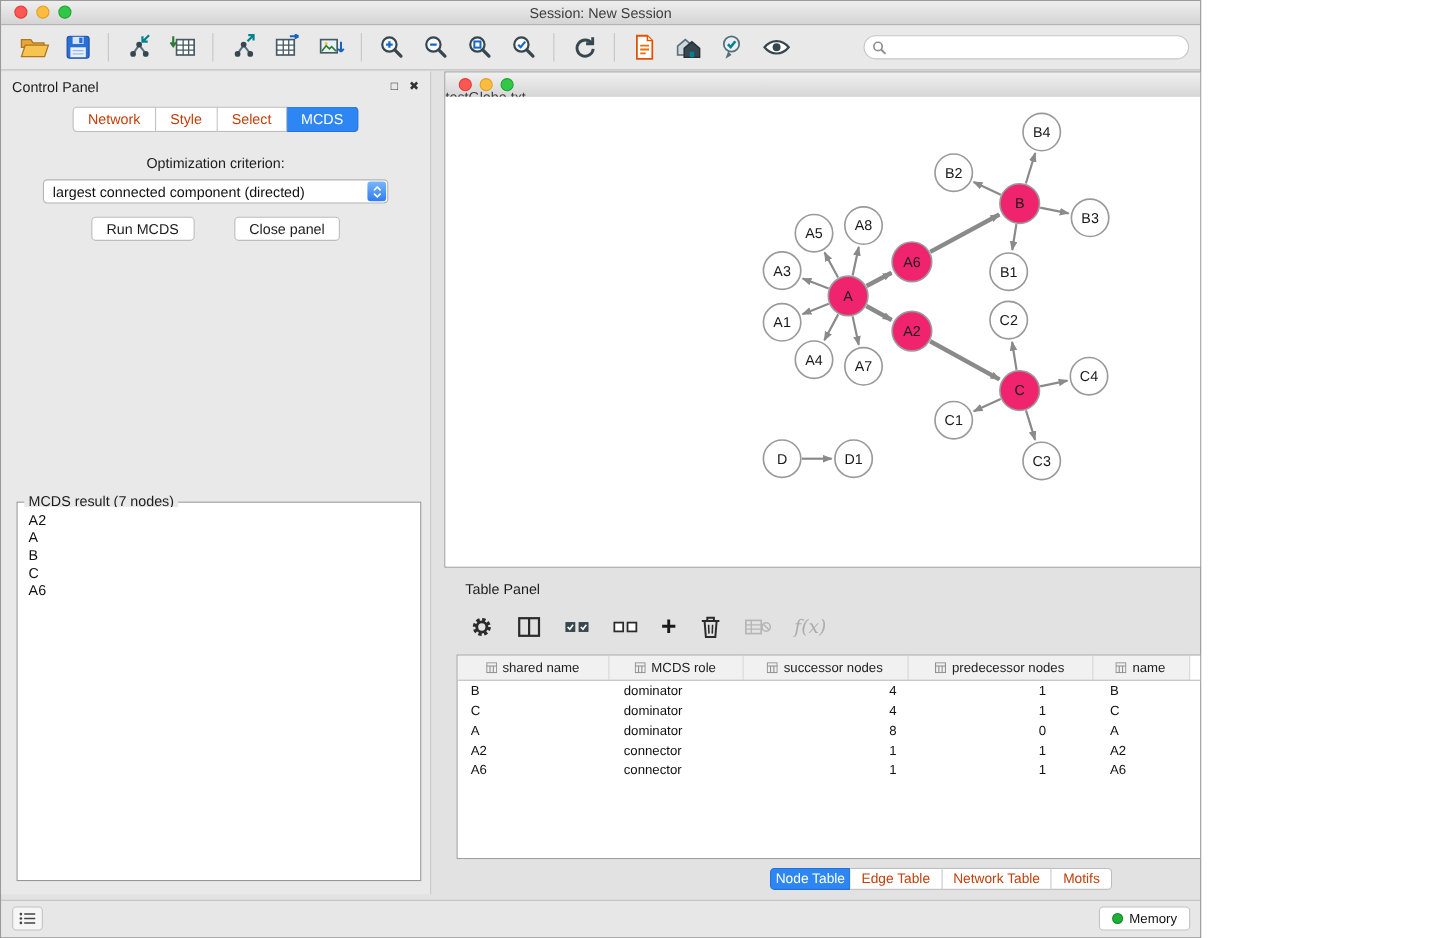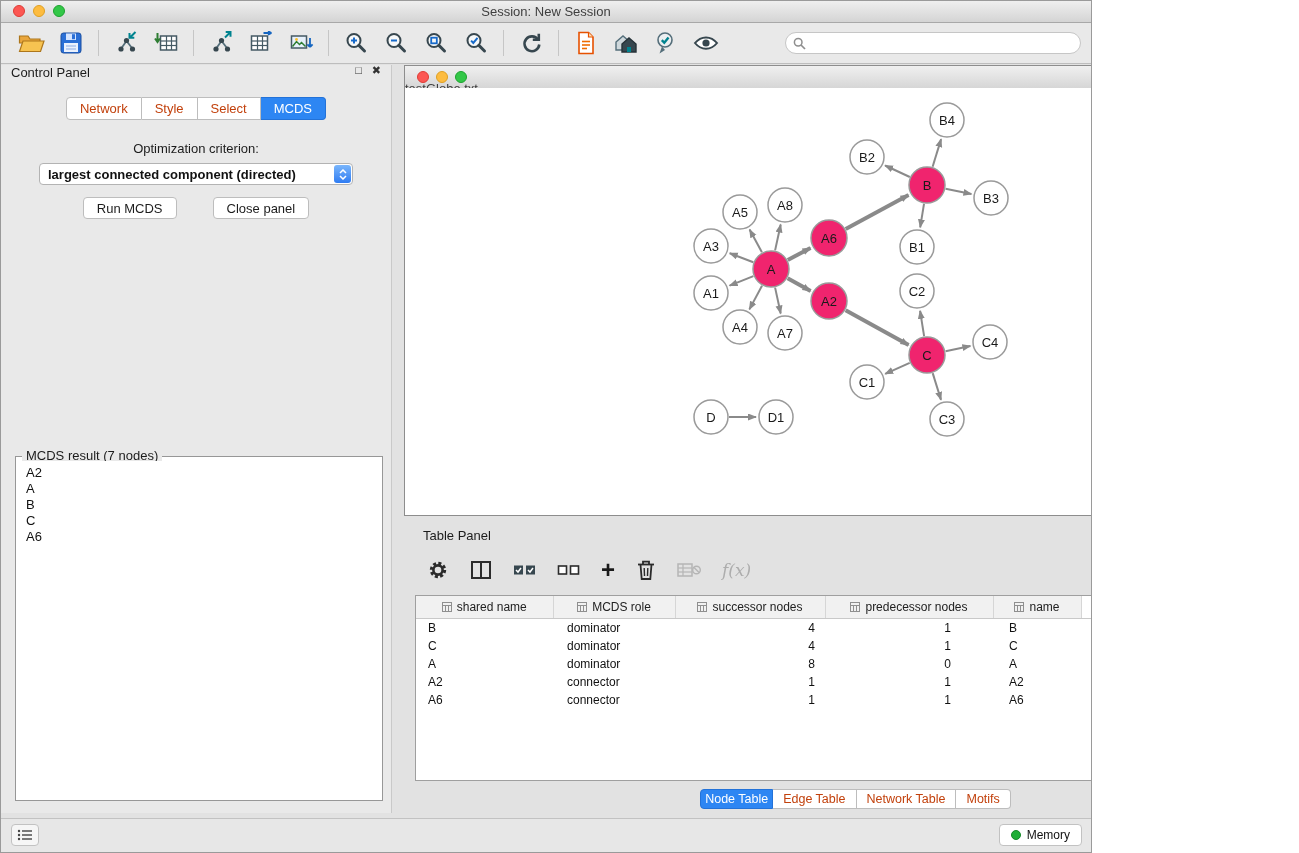--- a/index.html
+++ b/index.html
@@ -17,32 +17,32 @@
 
   
   .toolbar{position:absolute;top:22px;left:0;right:0;height:41px;background:#e9e9e9;border-bottom:1px solid #bdbdbd;display:flex;align-items:center;padding:0 10px;box-sizing:border-box;}
   .tb-btn{width:40px;height:34px;display:flex;align-items:center;justify-content:center;border-radius:4px;}
   .tb-sep{width:1px;height:26px;background:#c6c6c6;margin:0 7px;}
   .search-box{margin-left:auto;width:296px;height:22px;background:#fff;border:1px solid #c6c6c6;border-radius:12px;display:flex;align-items:center;padding:0 7px;box-sizing:border-box;}
   .search-box input{border:none;outline:none;flex:1;font-size:13px;background:transparent;margin-left:5px;font-family:inherit;}
 
   
   .control-panel{position:absolute;left:0;top:64px;width:391px;height:748px;background:#e9e9e9;border-right:1px solid #c9c9c9;box-sizing:border-box;}
-  .panel-head{height:28px;display:flex;align-items:flex-start;padding:0 10px;}
+  .panel-head{height:28px;display:flex;align-items:center;padding:0 10px;}
   .panel-title{font-size:13px;color:#1c1c1c;}
   .panel-head-icons{margin-left:auto;display:flex;gap:10px;align-items:center;}
   .mini-glyph{font-size:11px;color:#333;line-height:1;cursor:default;}
   .seg{display:flex;justify-content:center;}
   .seg-btn{font-size:13px;color:#c2410c;background:#fff;border:1px solid #bdbdbd;border-left:none;padding:3px 13px;cursor:default;}
   .seg-btn:first-child{border-left:1px solid #bdbdbd;border-radius:4px 0 0 4px;}
   .seg-btn:last-child{border-radius:0 4px 4px 0;}
   .seg-btn.active{background:#2d86f3;border-color:#2372d8;color:#fff;}
   .opt-label{margin-top:21px;text-align:center;font-size:13px;color:#1c1c1c;}
   .combo{margin:7px auto 0;width:314px;height:22px;background:#fff;border:1px solid #b3b3b3;border-radius:4px;display:flex;align-items:center;box-sizing:border-box;}
-  .combo-text{flex:1;font-size:13px;padding-left:8px;color:#111;white-space:nowrap;overflow:hidden;font-weight:bold;}
+  .combo-text{flex:1;font-size:13px;padding-left:8px;color:#111;white-space:nowrap;overflow:hidden;}
   .combo-step{width:17px;height:18px;margin-right:1px;border-radius:3px;background:linear-gradient(#7ab6fc,#2f7cf2);display:flex;flex-direction:column;align-items:center;justify-content:center;gap:1px;}
   .btn-row{margin-top:12px;display:flex;justify-content:center;gap:36px;}
   .btn{height:22px;padding:0 13px;background:#fff;border:1px solid #bdbdbd;border-radius:4px;font-size:13px;color:#1c1c1c;font-family:inherit;}
   .result-box{position:absolute;left:14px;top:391px;width:368px;height:345px;border:1px solid #979797;background:#fff;box-sizing:border-box;}
   .result-legend{position:absolute;top:-9px;left:6px;background:#e9e9e9;padding:0 4px;font-size:13px;color:#1c1c1c;}
   .result-list{position:absolute;inset:4px;background:#fff;overflow:auto;padding:4px 6px;}
   .mcds-item{font-size:13px;color:#111;line-height:16px;}
 
   
   .net-window{position:absolute;left:403px;top:64px;width:896px;height:451px;background:#fff;border:1px solid #8d8d8d;box-sizing:border-box;}

